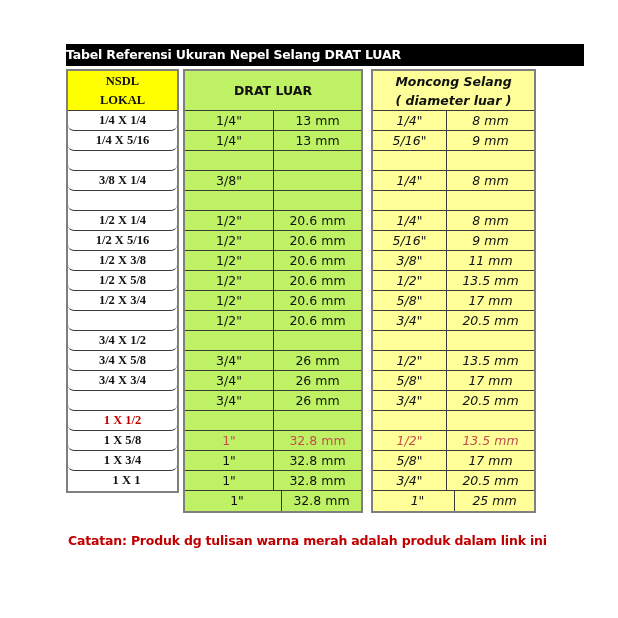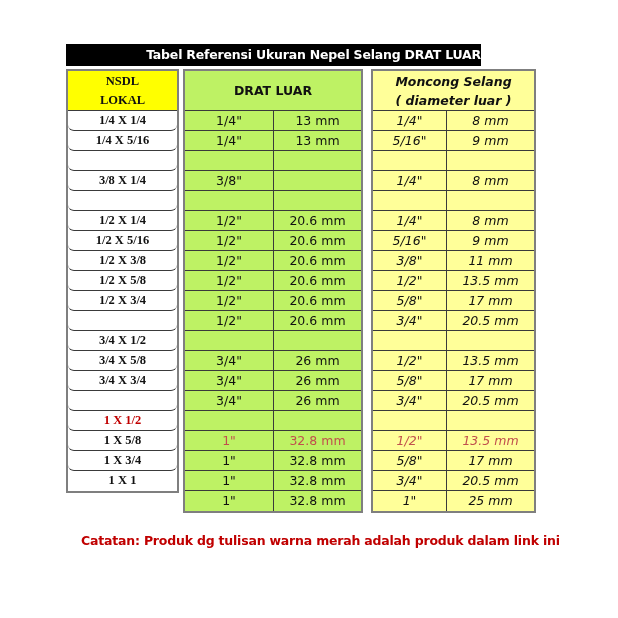--- a/index.html
+++ b/index.html
@@ -1,40 +1,40 @@
 <!DOCTYPE html>
 <html><head>
 <meta charset="utf-8">
 <style>
   html, body { margin:0; padding:0; background:#ffffff; }
   body { width:618px; height:618px; position:relative; overflow:hidden;
          font-family:"DejaVu Sans", "Liberation Sans", sans-serif; }
-  #title-bar { position:absolute; left:66px; top:44px; width:415px; height:22px;
+  #title-bar { position:absolute; left:66px; top:44px; width:518px; height:22px;
                background:#000; color:#fff; font-weight:bold; font-size:12.5px;
-               line-height:22px; text-align:right; letter-spacing:-0.2px; }
+               line-height:22px; text-align:left; letter-spacing:-0.2px; }
   .group { position:absolute; top:69px; border:2px solid #7f7f7f; box-sizing:border-box; }
   #col-nsdl { left:66px; width:113px;font-family:Liberation Serif, serif; }
   #col-drat { left:183px; width:180px; background:#bef264; }
   #col-moncong { left:371px; width:165px; background:#ffff99;font-style:italic; }
   .hdr { height:40px; box-sizing:border-box; border-bottom:1px solid #3a3a3a;
          font-weight:bold; font-size:12.5px; display:flex; flex-direction:column;
          align-items:center; justify-content:center; line-height:19px; color:#111; }
   #col-nsdl .hdr { background:#ffff00; }
   .row { height:20px; box-sizing:border-box; border-bottom:1px solid #3a3a3a; display:flex;
          font-size:12.5px; line-height:19px; color:#111; }
-  .row:last-child { border-bottom:none; }
+  .row:last-child { border-bottom:none;padding-left:8px; }
   .cell { flex:1; text-align:center; white-space:nowrap; }
   #col-nsdl .row { background:#fff;border-radius:6px; }
   #col-nsdl .cell { font-weight:bold; }
   #col-drat .cell.a { flex:0 0 88px; border-right:1px solid #3a3a3a; }
   #col-moncong .cell.a { flex:0 0 73px; border-right:1px solid #3a3a3a; }
   .red { color:#c00000 !important; }
   .orange { color:#c0504d !important; }
   #note { position:absolute; left:68px; top:533px; font-weight:bold; font-size:12.5px;
-          color:#c00000; letter-spacing:-0.2px;margin-left:13px; }
+          color:#c00000; letter-spacing:-0.2px; }
 </style>
 </head>
 <body>
 
 <div id="title-bar">Tabel Referensi Ukuran Nepel Selang DRAT LUAR</div>
 
 <div class="group" id="col-nsdl">
   <div class="hdr">
     <span>NSDL</span>
     <span>LOKAL</span>

